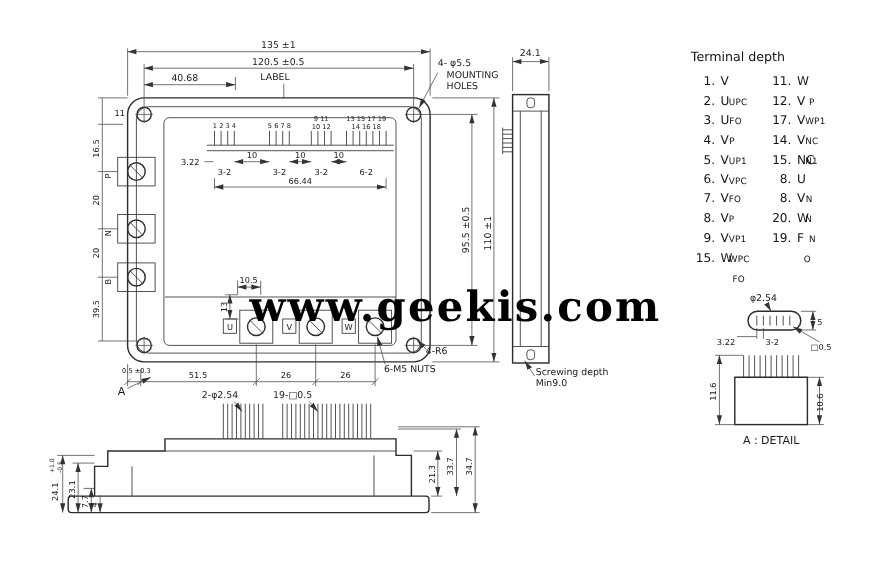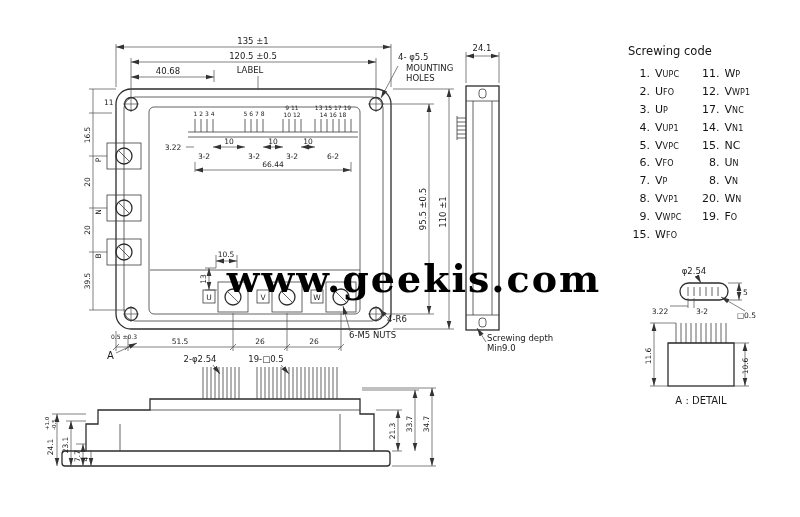--- a/index.html
+++ b/index.html
@@ -13,21 +13,21 @@
   svg .t10 { font-size:10px; }
   svg .o { fill:none; stroke:#2d2d2d; stroke-width:1.3; }
   svg .l { fill:none; stroke:#3c3c3c; stroke-width:0.8; }
   svg .d { fill:none; stroke:#4a4a4a; stroke-width:0.7; }
   .tc { position:absolute; left:628px; top:44px; color:#141414; }
   .tc-title { font-size:11.5px; margin-bottom:9px; }
   .tc-cols { display:flex; gap:16px; }
   .tc-col { display:flex; flex-direction:column; }
   .tc-row { display:flex; align-items:baseline; height:17.9px; font-size:11px; white-space:nowrap; }
   .tc-num { width:22px; text-align:right; margin-right:5px; }
-  .tc-sub { font-size:8px; position:relative; top:0; letter-spacing:0.2px; }
+  .tc-sub { font-size:8px; position:relative; top:18px; letter-spacing:0.2px; }
   .watermark { position:absolute; left:198px; top:256px; width:432px; text-align:center;
                font-family:"DejaVu Serif", serif; font-weight:bold; font-size:38px;
                letter-spacing:2px; color:#000; z-index:5; }
 </style>
 </head>
 <body>
 
 <div class="page">
 
 <svg width="800" height="517" viewBox="0 0 800 517">
@@ -289,21 +289,21 @@
   <text class="t7" x="660" y="314" text-anchor="middle">3.22</text>
   <text class="t7" x="702" y="314" text-anchor="middle">3-2</text>
   <text class="t7" x="737" y="318">□0.5</text>
   <text class="t7" transform="rotate(-90 651 356)" x="651" y="356" text-anchor="middle">11.6</text>
   <text class="t7" transform="rotate(-90 748 366)" x="748" y="366" text-anchor="middle">10.6</text>
   <text class="t10" x="701" y="404" text-anchor="middle">A : DETAIL</text>
 </svg>
 
 
 <div class="tc">
-  <div class="tc-title">Screwing code</div>
+  <div class="tc-title">Terminal depth</div>
   <div class="tc-cols">
     <div class="tc-col">
 
     <div class="tc-row">
         <span class="tc-num">1.</span>
         <span class="tc-name"><span class="tc-main">V</span><span class="tc-sub">UPC</span></span>
       </div>
           <div class="tc-row">
         <span class="tc-num">2.</span>
         <span class="tc-name"><span class="tc-main">U</span><span class="tc-sub">FO</span></span>

